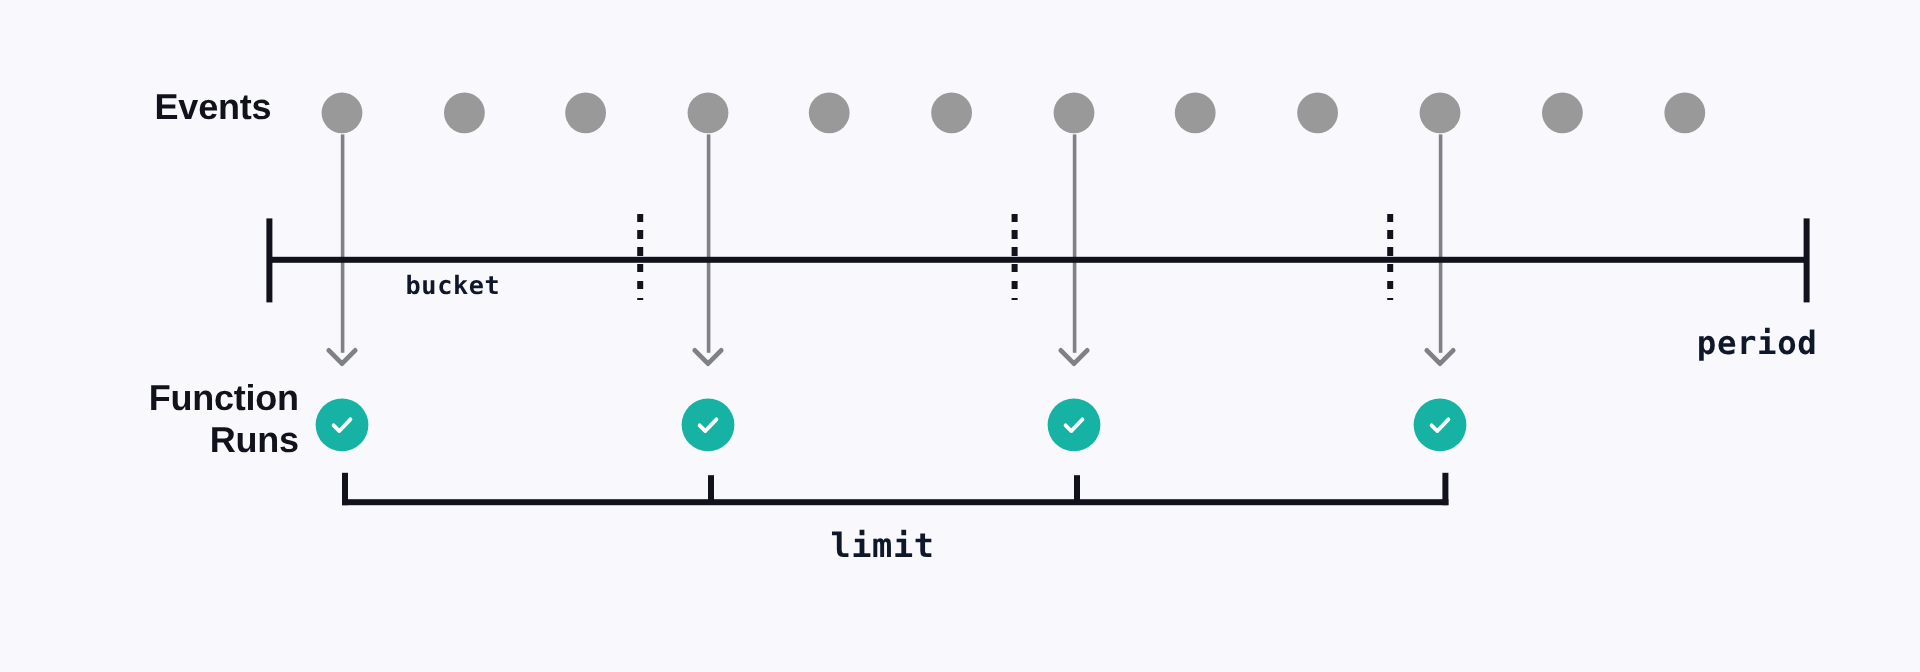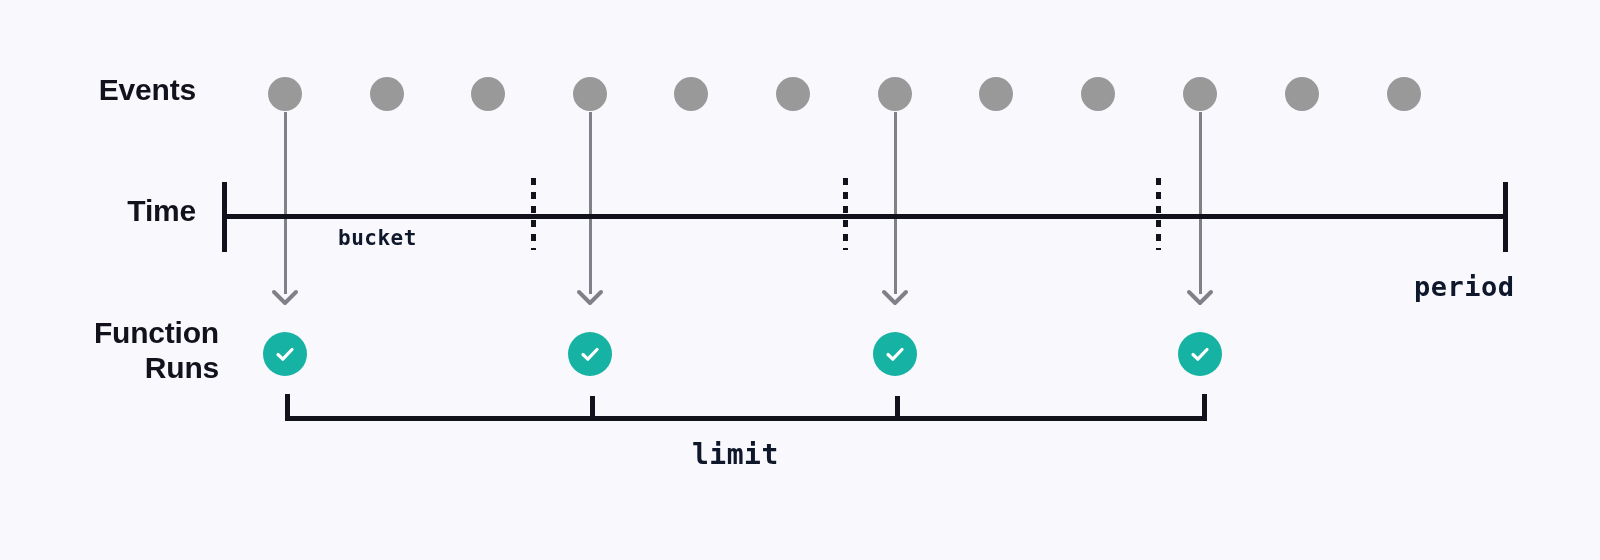--- a/index.html
+++ b/index.html
@@ -21,20 +21,21 @@
   }
   .row-label {
     position: absolute;
     font-family: "Liberation Sans", sans-serif;
     font-weight: bold;
     color: #12121c;
     text-align: right;
     line-height: 1.18;
     white-space: pre-line;
     letter-spacing: -0.2px;
+    padding-left: 30px;
   }
   #label-events {
     left: 0px;
     top: 72px;
     width: 196px;
     font-size: 30px;
   }
   #label-time {
     left: 0px;
     top: 193px;
@@ -158,21 +159,20 @@
     top: 396px;
   }
 </style>
 </head>
 <body>
 
 <div id="diagram-root">
 
   <div class="row-label" id="label-events">Events</div>
 
-  <div class="row-label" id="label-time">Time</div>
 
   <div class="row-label" id="label-function-runs">Function
 Runs</div>
 
   <div class="event-dot" style="left:268px"></div>
   <div class="event-dot" style="left:370px"></div>
   <div class="event-dot" style="left:471px"></div>
   <div class="event-dot" style="left:573px"></div>
   <div class="event-dot" style="left:674px"></div>
   <div class="event-dot" style="left:776px"></div>

